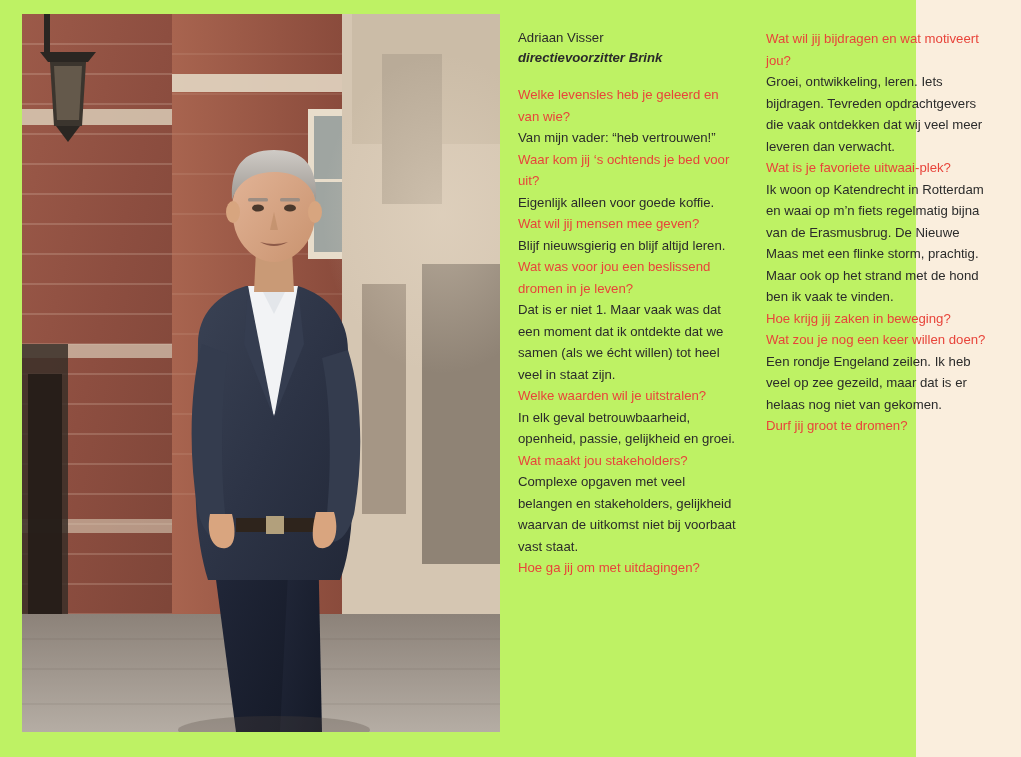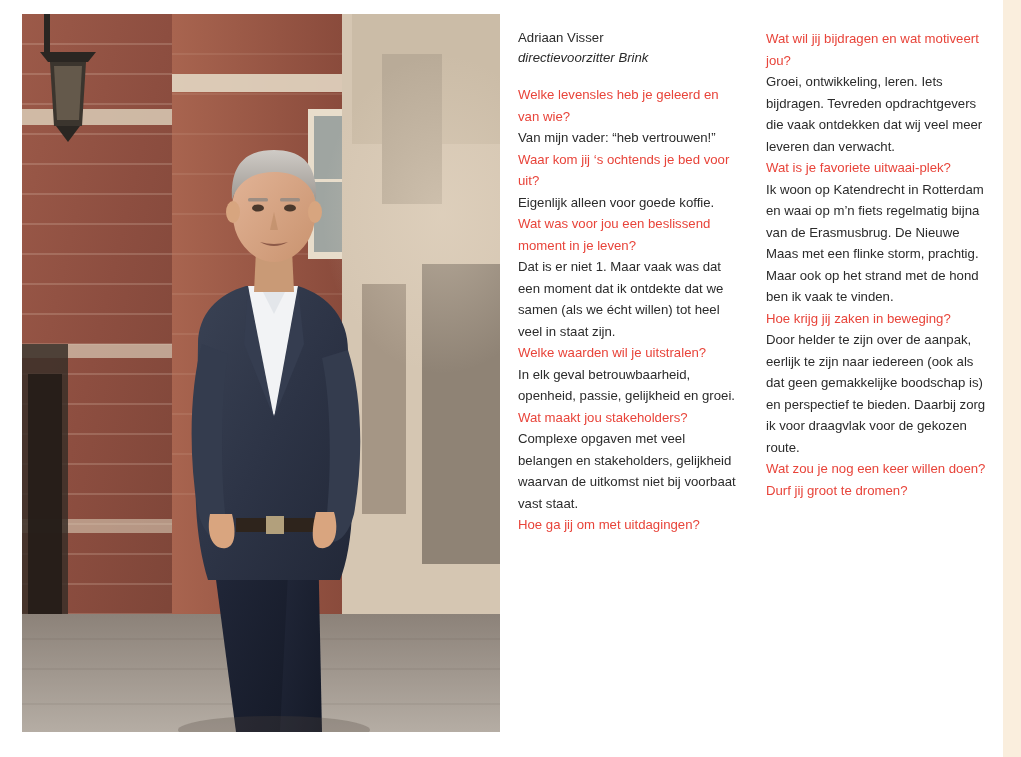--- a/index.html
+++ b/index.html
@@ -8,23 +8,23 @@
     background: #faeedd;
   }
   body {
     width: 1021px;
     height: 757px;
     overflow: hidden;
     font-family: "Liberation Sans", sans-serif;
   }
   .page {
     position: relative;
-    width: 1003px;
+    width: 916px;
     height: 757px;
-    background: #ffffff;
+    background: #bef264;
     box-sizing: border-box;
   }
 
   
   .photo {
     position: absolute;
     left: 22px;
     top: 14px;
     width: 478px;
     height: 718px;
@@ -55,21 +55,21 @@
   .name {
     font-size: 13.2px;
     line-height: 20px;
     color: #2b2b2b;
     margin: 0 0 0 0;
   }
   .role {
     font-size: 13.2px;
     line-height: 20px;
     font-style: italic;
-    font-weight: normal;
+    font-weight: bold;
     color: #2b2b2b;
     margin: 0 0 16px 0;
   }
   .q {
     color: #e8443a;
     margin: 0;
   }
   .a {
     color: #2b2b2b;
     margin: 0 0 0 0;
@@ -258,21 +258,25 @@
 
       <div class="block">
         <p class="q">Welke levensles heb je geleerd en van wie?</p>
         <p class="a">Van mijn vader: “heb vertrouwen!”</p>
       </div>
       <div class="block">
         <p class="q">Waar kom jij ‘s ochtends je bed voor uit?</p>
         <p class="a">Eigenlijk alleen voor goede koffie.</p>
       </div>
       <div class="block">
-        <p class="q">Wat was voor jou een beslissend moment in je leven?</p>
+        <p class="q">Wat wil jij mensen mee geven?</p>
+        <p class="a">Blijf nieuwsgierig en blijf altijd leren.</p>
+      </div>
+      <div class="block">
+        <p class="q">Wat was voor jou een beslissend dromen in je leven?</p>
         <p class="a">Dat is er niet 1. Maar vaak was dat een moment dat ik ontdekte dat we samen (als we écht willen) tot heel veel in staat zijn.</p>
       </div>
       <div class="block">
         <p class="q">Welke waarden wil je uitstralen?</p>
         <p class="a">In elk geval betrouwbaarheid, openheid, passie, gelijkheid en groei.</p>
       </div>
       <div class="block">
         <p class="q">Wat maakt jou stakeholders?</p>
         <p class="a">Complexe opgaven met veel belangen en stakeholders, gelijkheid waarvan de uitkomst niet bij voorbaat vast staat.</p>
       </div>
@@ -286,24 +290,24 @@
       <div class="block">
         <p class="q">Wat wil jij bijdragen en wat motiveert jou?</p>
         <p class="a">Groei, ontwikkeling, leren. Iets bijdragen. Tevreden opdrachtgevers die vaak ontdekken dat wij veel meer leveren dan verwacht.</p>
       </div>
       <div class="block">
         <p class="q">Wat is je favoriete uitwaai-plek?</p>
         <p class="a">Ik woon op Katendrecht in Rotterdam en waai op m’n fiets regelmatig bijna van de Erasmusbrug. De Nieuwe Maas met een flinke storm, prachtig. Maar ook op het strand met de hond ben ik vaak te vinden.</p>
       </div>
       <div class="block">
         <p class="q">Hoe krijg jij zaken in beweging?</p>
-        <p class="a">Door helder te zijn over de aanpak, eerlijk te zijn naar iedereen (ook als dat geen gemakkelijke boodschap is) en perspectief te bieden. Daarbij zorg ik voor draagvlak voor de gekozen route.</p>
       </div>
       <div class="block">
         <p class="q">Wat zou je nog een keer willen doen?</p>
+        <p class="a">Een rondje Engeland zeilen. Ik heb veel op zee gezeild, maar dat is er helaas nog niet van gekomen.</p>
       </div>
       <div class="block">
         <p class="q">Durf jij groot te dromen?</p>
       </div>
     </div>
 
   </div>
 </div>
 
 </body></html>

